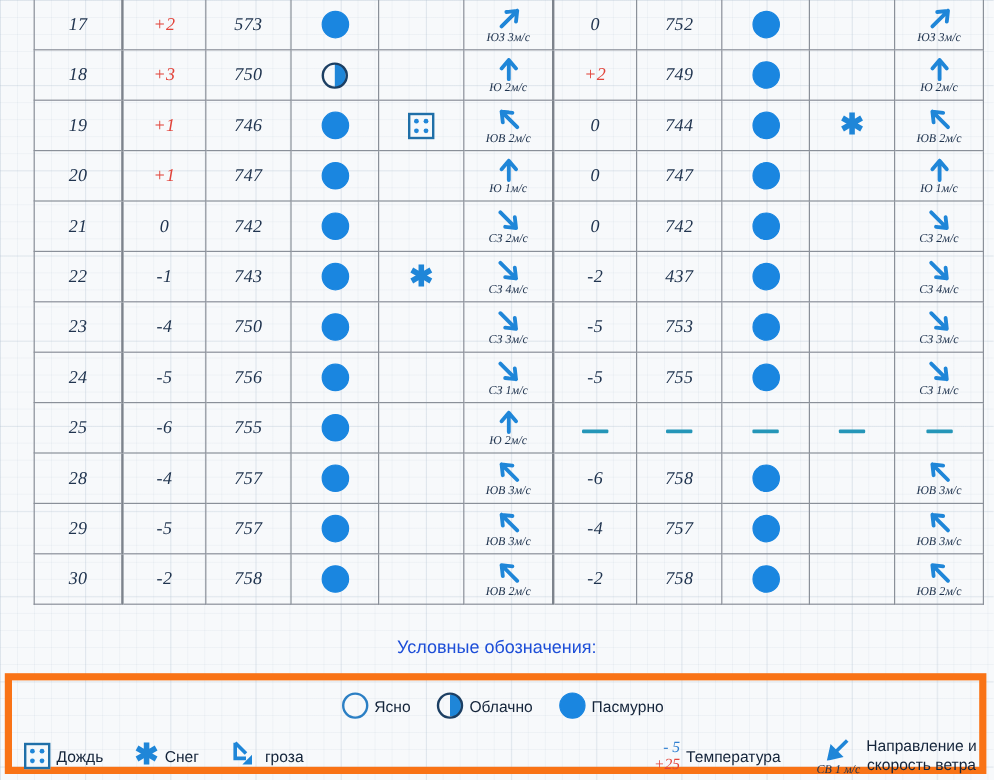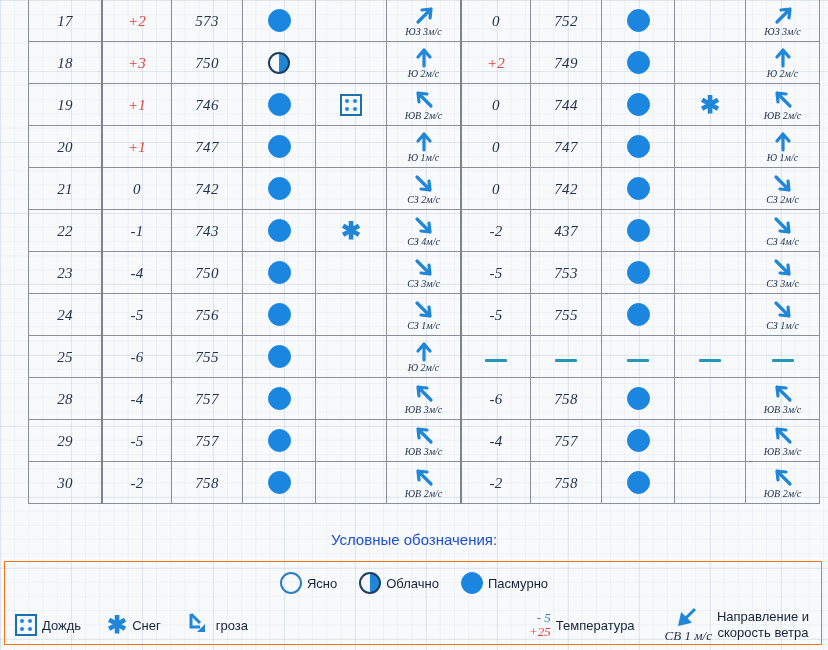--- a/index.html
+++ b/index.html
@@ -86,35 +86,35 @@
     font-style:italic;font-size:10px;color:#20344f;white-space:nowrap;margin-top:-1px;
   }
 
   
   .legend-title{
     position:absolute;left:0;top:531px;width:828px;text-align:center;
     font-size:15px;font-weight:normal;color:#1d4ed8;
   }
   .legend-box{
     position:absolute;left:4px;top:561px;width:818px;height:84px;
-    border:1px solid #f97316;box-sizing:border-box;
+    border:6px solid #f97316;box-sizing:border-box;
   }
   .leg-row1{position:absolute;left:0;top:0;width:818px;height:42px;
     display:flex;align-items:center;justify-content:center;gap:22px;}
   .leg-item{display:flex;align-items:center;gap:5px;font-size:13px;color:#14243a;}
   .leg-row2{position:absolute;left:0;top:42px;width:818px;height:42px;text-align:center;}
   .leg-l{position:absolute;left:10px;top:0;height:42px;display:flex;align-items:center;gap:26px;}
   .leg-r{position:absolute;right:14px;top:0;height:42px;display:flex;align-items:center;gap:30px;}
   .temp-legend{display:flex;flex-direction:column;align-items:flex-end;line-height:1.05;
     font-family:"Liberation Serif", serif;font-style:italic;font-size:13px;}
   .temp-legend .t1{color:#2f7fd0;}
   .temp-legend .t2{color:#e2443b;}
   .two-line{font-size:13px;color:#14243a;line-height:1.25;}
   .wind-legend{display:flex;flex-direction:column;align-items:center;}
-  .wind-legend .wlab{font-size:13px;}
+  .wind-legend .wlab{font-size:10px;}
   .storm{display:inline-block;vertical-align:middle;}
 </style>
 </head>
 <body>
 
 <div class="page">
 
   <table class="wx">
     <tbody>
         <tr>

